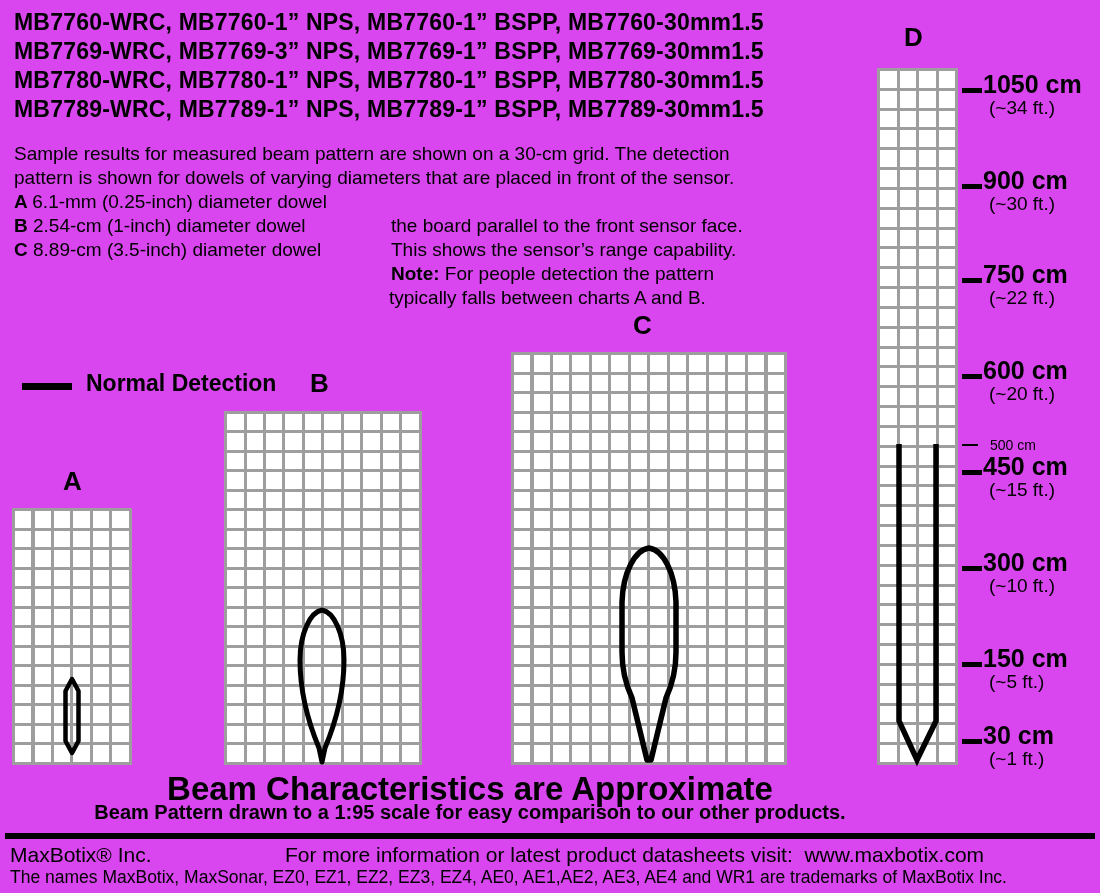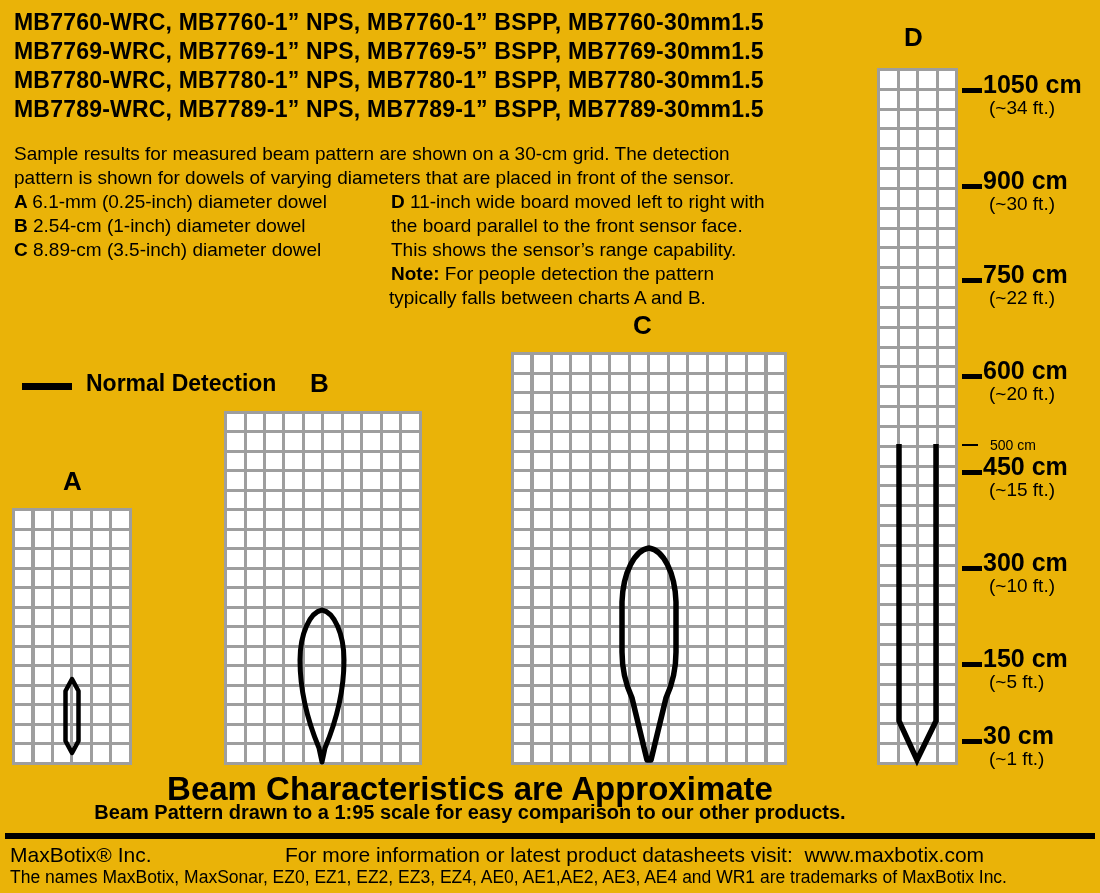--- a/index.html
+++ b/index.html
@@ -1,17 +1,17 @@
 <!DOCTYPE html>
 <html><head>
 <meta charset="utf-8">
 <style>
   html,body{margin:0;padding:0;background:#fdfdf6;}
   .sheet{
-    position:relative;width:1100px;height:893px;background:#eab308;
+    position:relative;width:1100px;height:893px;background:#d946ef;
     font-family:"Liberation Sans",sans-serif;color:#000;overflow:hidden;
   }
   .abs{position:absolute;}
   .title-line{font-weight:bold;font-size:23px;line-height:29px;white-space:nowrap;letter-spacing:.2px;}
   .body-text{font-size:19px;line-height:24px;white-space:nowrap;}
   .key{font-weight:bold;}
   .legend-swatch{background:#000;width:50px;height:7px;}
   .legend-label{font-weight:bold;font-size:23px;white-space:nowrap;}
   .chart-label{font-weight:bold;font-size:26px;}
   .grid{
@@ -33,45 +33,41 @@
   .footer-main{font-size:21px;white-space:pre;}
   .footer-small{font-size:17.5px;white-space:nowrap;}
 </style>
 </head>
 <body>
 
 <div class="sheet">
 
   <div class="abs" style="left:14px;top:8px;">
     <div class="title-line">MB7760-WRC, MB7760-1” NPS, MB7760-1” BSPP, MB7760-30mm1.5</div>
-    <div class="title-line">MB7769-WRC, MB7769-1” NPS, MB7769-5” BSPP, MB7769-30mm1.5</div>
+    <div class="title-line">MB7769-WRC, MB7769-3” NPS, MB7769-1” BSPP, MB7769-30mm1.5</div>
     <div class="title-line">MB7780-WRC, MB7780-1” NPS, MB7780-1” BSPP, MB7780-30mm1.5</div>
     <div class="title-line">MB7789-WRC, MB7789-1” NPS, MB7789-1” BSPP, MB7789-30mm1.5</div>
   </div>
 
   <div class="abs body-text" style="left:14px;top:142px;">Sample results for measured beam pattern are shown on a 30-cm grid. The detection</div>
   <div class="abs body-text" style="left:14px;top:166px;">pattern is shown for dowels of varying diameters that are placed in front of the sensor.</div>
 
   <div class="abs body-text" style="left:14px;top:190px;">
     <span class="key">A </span>
     <span>6.1-mm (0.25-inch) diameter dowel</span>
   </div>
   <div class="abs body-text" style="left:14px;top:214px;">
     <span class="key">B </span>
     <span>2.54-cm (1-inch) diameter dowel</span>
   </div>
   <div class="abs body-text" style="left:14px;top:238px;">
     <span class="key">C </span>
     <span>8.89-cm (3.5-inch) diameter dowel</span>
   </div>
 
-  <div class="abs body-text" style="left:391px;top:190px;">
-    <span class="key">D </span>
-    <span>11-inch wide board moved left to right with</span>
-  </div>
   <div class="abs body-text" style="left:391px;top:214px;">the board parallel to the front sensor face.</div>
   <div class="abs body-text" style="left:391px;top:238px;">This shows the sensor’s range capability.</div>
   <div class="abs body-text" style="left:391px;top:262px;">
     <span class="key">Note: </span>
     <span>For people detection the pattern</span>
   </div>
   <div class="abs body-text" style="left:389px;top:286px;">typically falls between charts A and B.</div>
 
   <div class="abs legend-swatch" style="left:22px;top:383px;"></div>
   <div class="abs legend-label" style="left:86px;top:370px;">Normal Detection</div>

